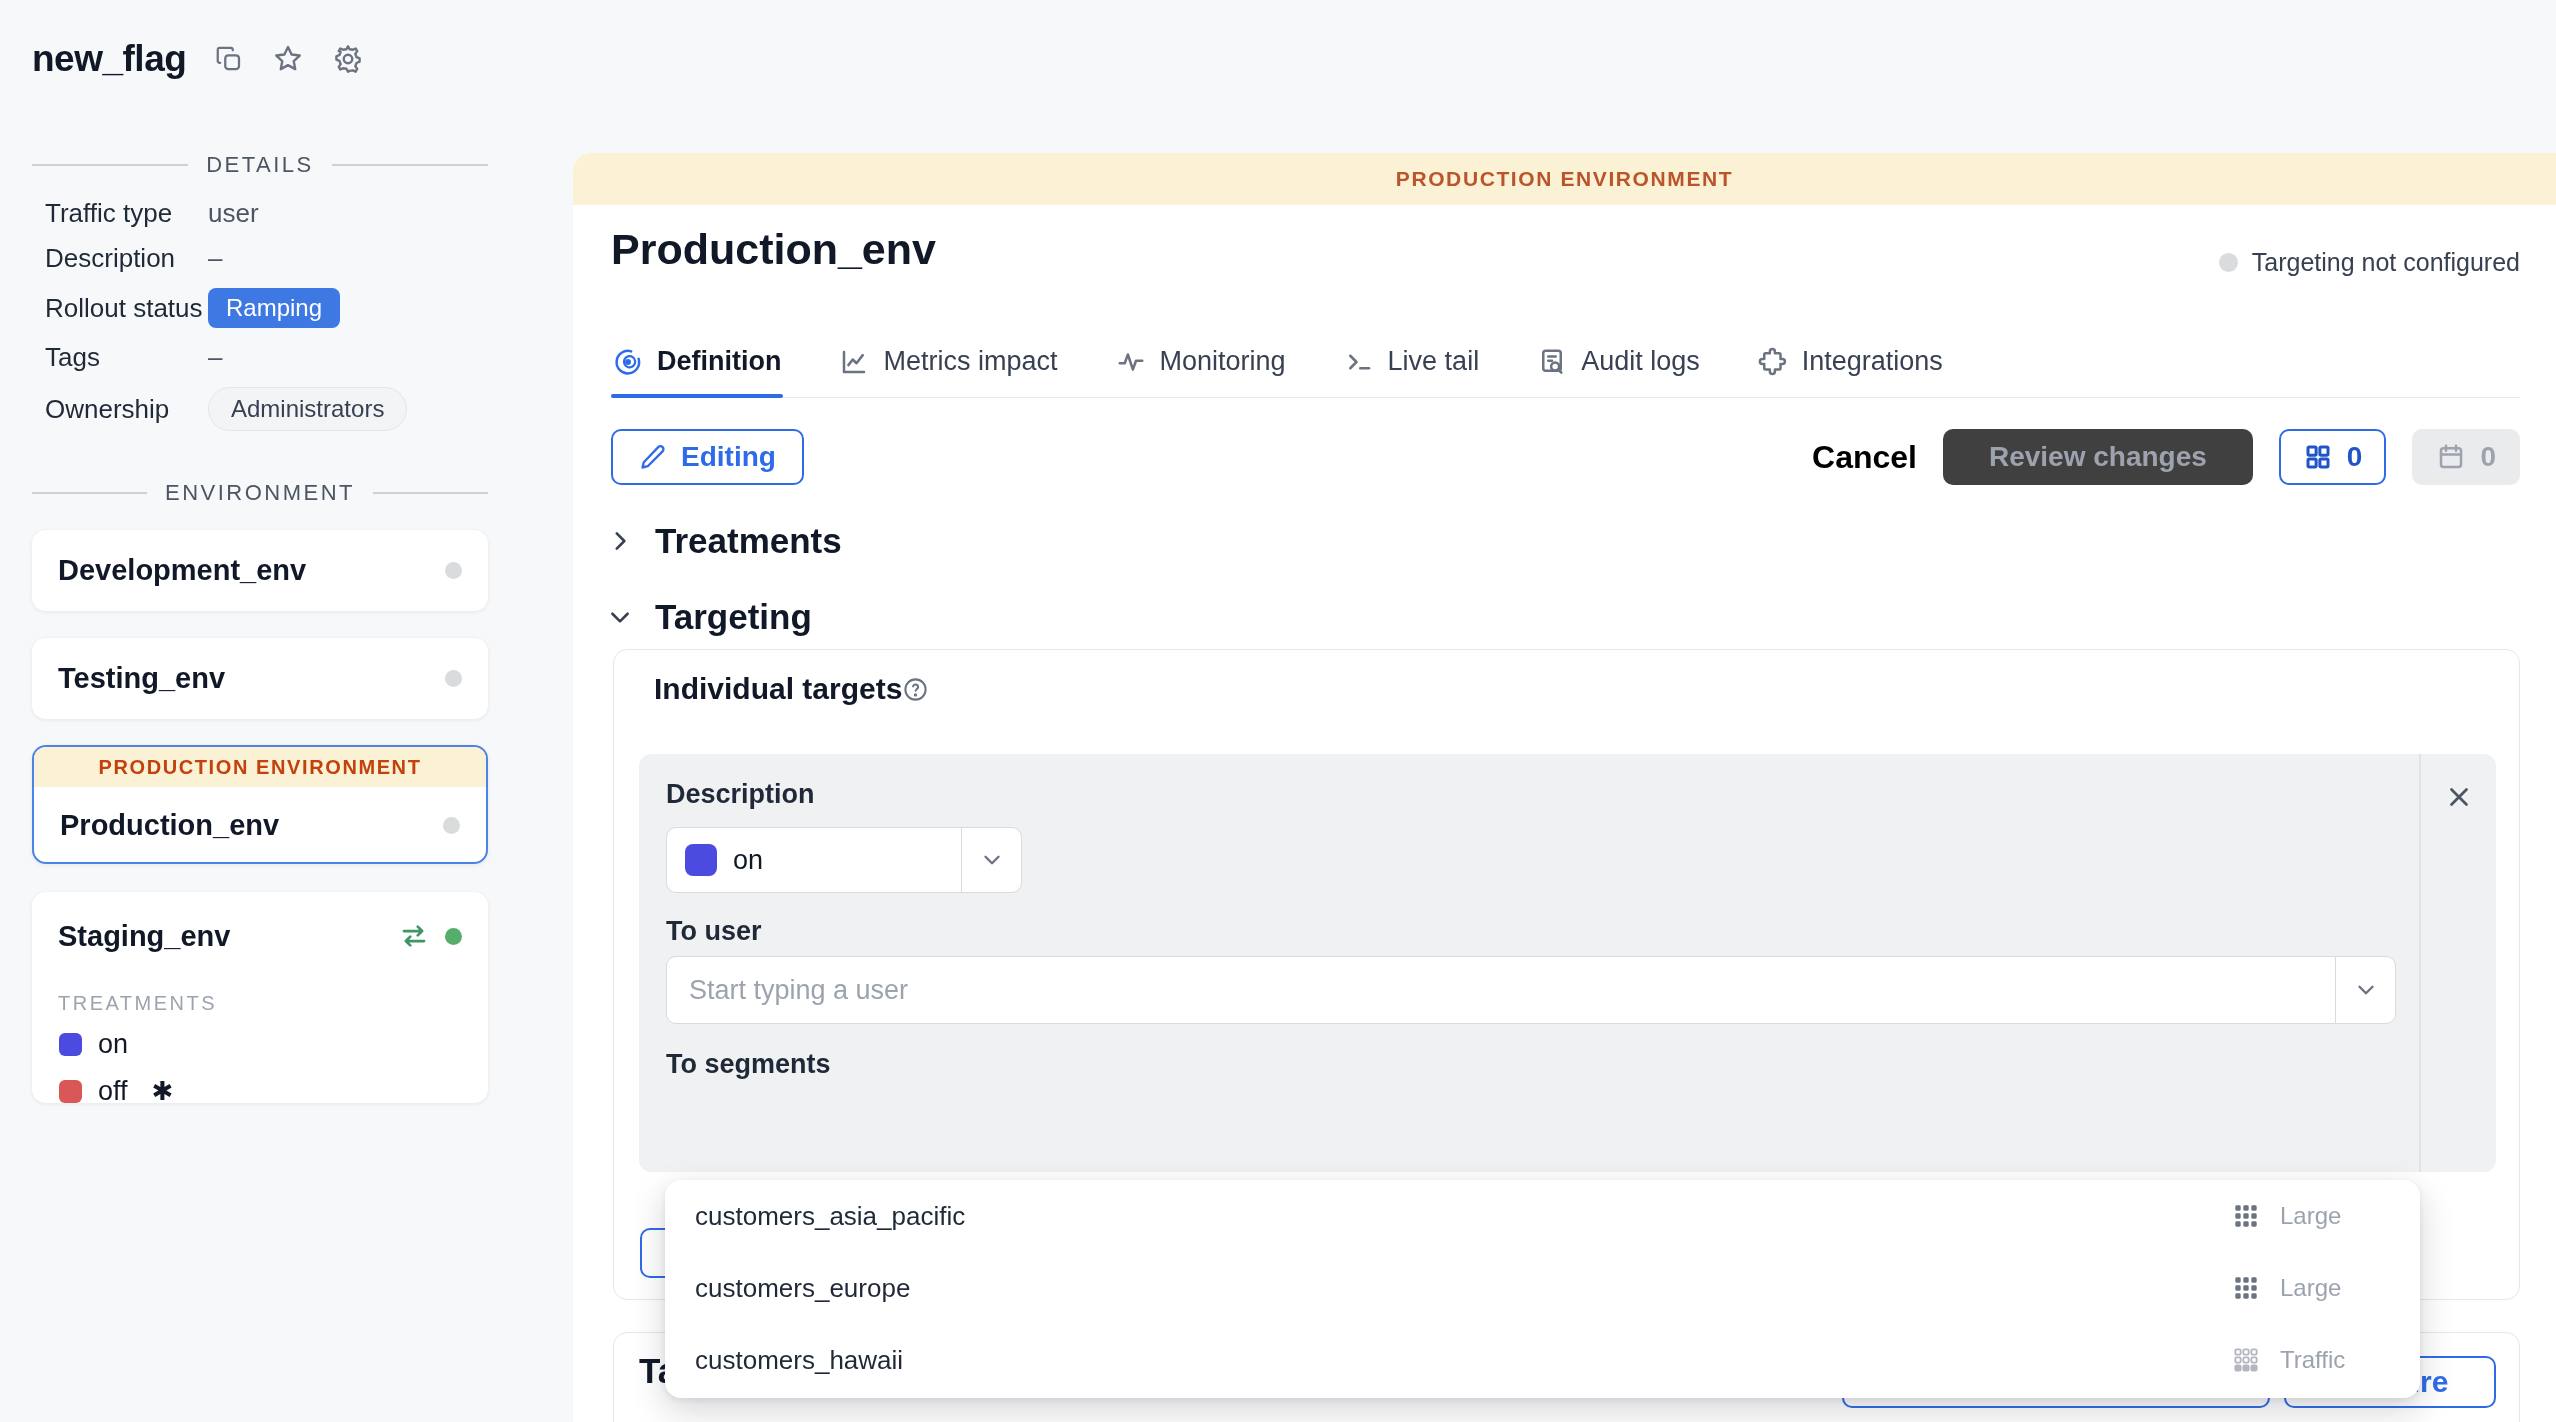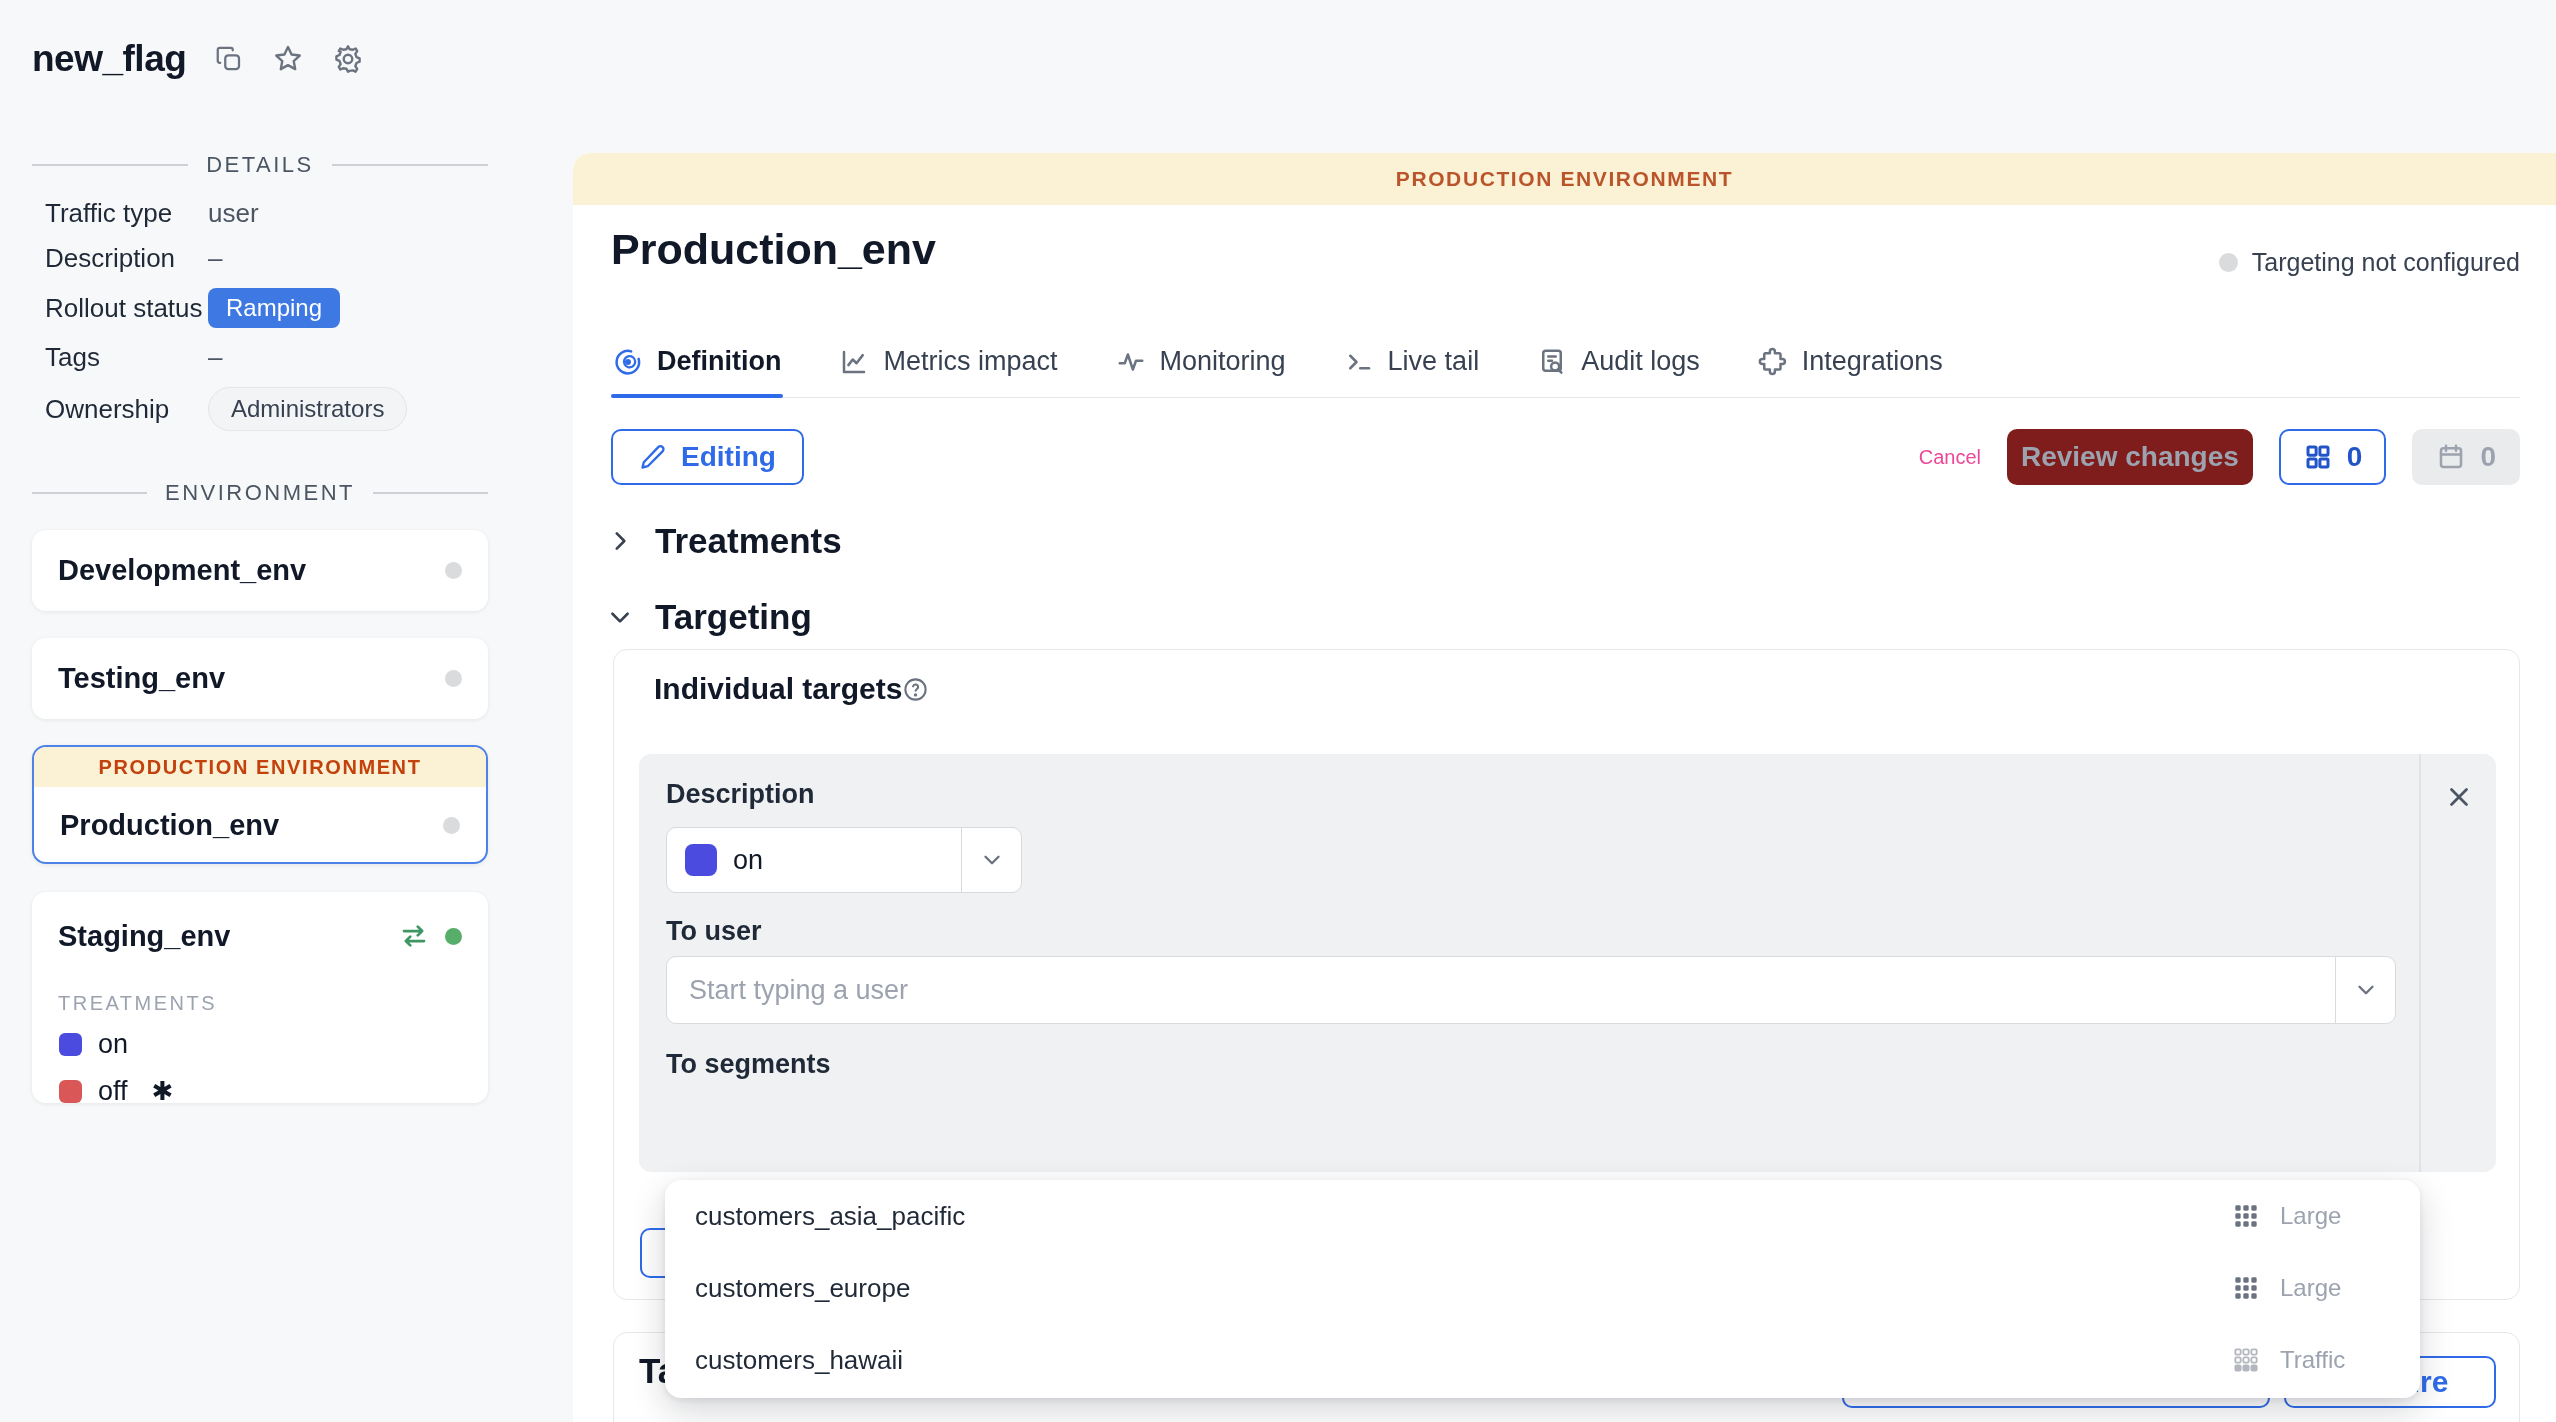--- a/index.html
+++ b/index.html
@@ -60,23 +60,23 @@
   .tab .ticon { color:#6b7280; }
   .tab.active { color:#111827; font-weight:bold; }
   .tab.active .ticon { color:#2f6be8; }
   .tab.active::after { content:""; position:absolute; left:0; right:0; bottom:-1px; height:4px;
     background:#2f6be8; border-radius:3px; }
 
   .toolbar { position:absolute; left:38px; top:276px; width:1909px; display:flex; align-items:center; }
   .btn-editing { display:flex; align-items:center; gap:14px; border:2px solid #2f6be8; color:#2f6be8;
     background:#fff; font-size:28px; font-weight:bold; border-radius:10px; padding:10px 26px; cursor:pointer; }
   .toolbar-right { margin-left:auto; display:flex; align-items:center; gap:26px; }
-  .link-cancel { color:#ec4899; font-size:20px; font-weight:normal; cursor:pointer; }
-  .btn-review { background:#7f1d1d; color:#9ca3af; font-size:28px; font-weight:bold; border:none;
-    border-radius:10px; padding:12px 14px; cursor:default; }
+  .link-cancel { color:#000000; font-size:32px; font-weight:bold; cursor:pointer; }
+  .btn-review { background:#404040; color:#9ca3af; font-size:28px; font-weight:bold; border:none;
+    border-radius:10px; padding:12px 46px; cursor:default; }
   .btn-count { display:flex; align-items:center; gap:14px; font-size:28px; font-weight:bold;
     border-radius:10px; padding:10px 22px; cursor:pointer; }
   .btn-count.blue { border:2px solid #2f6be8; color:#2054c8; background:#fff; }
   .btn-count.gray { background:#e9ebed; color:#9ca3af; border:none; padding:12px 24px; }
 
   .sect-head { position:absolute; left:34px; display:flex; align-items:center; gap:22px;
     font-size:35px; font-weight:bold; color:#111827; cursor:pointer; }
   .chev { color:#374151; }
 
   .card1 { position:absolute; left:40px; top:496px; width:1907px; height:651px; background:#fff;

